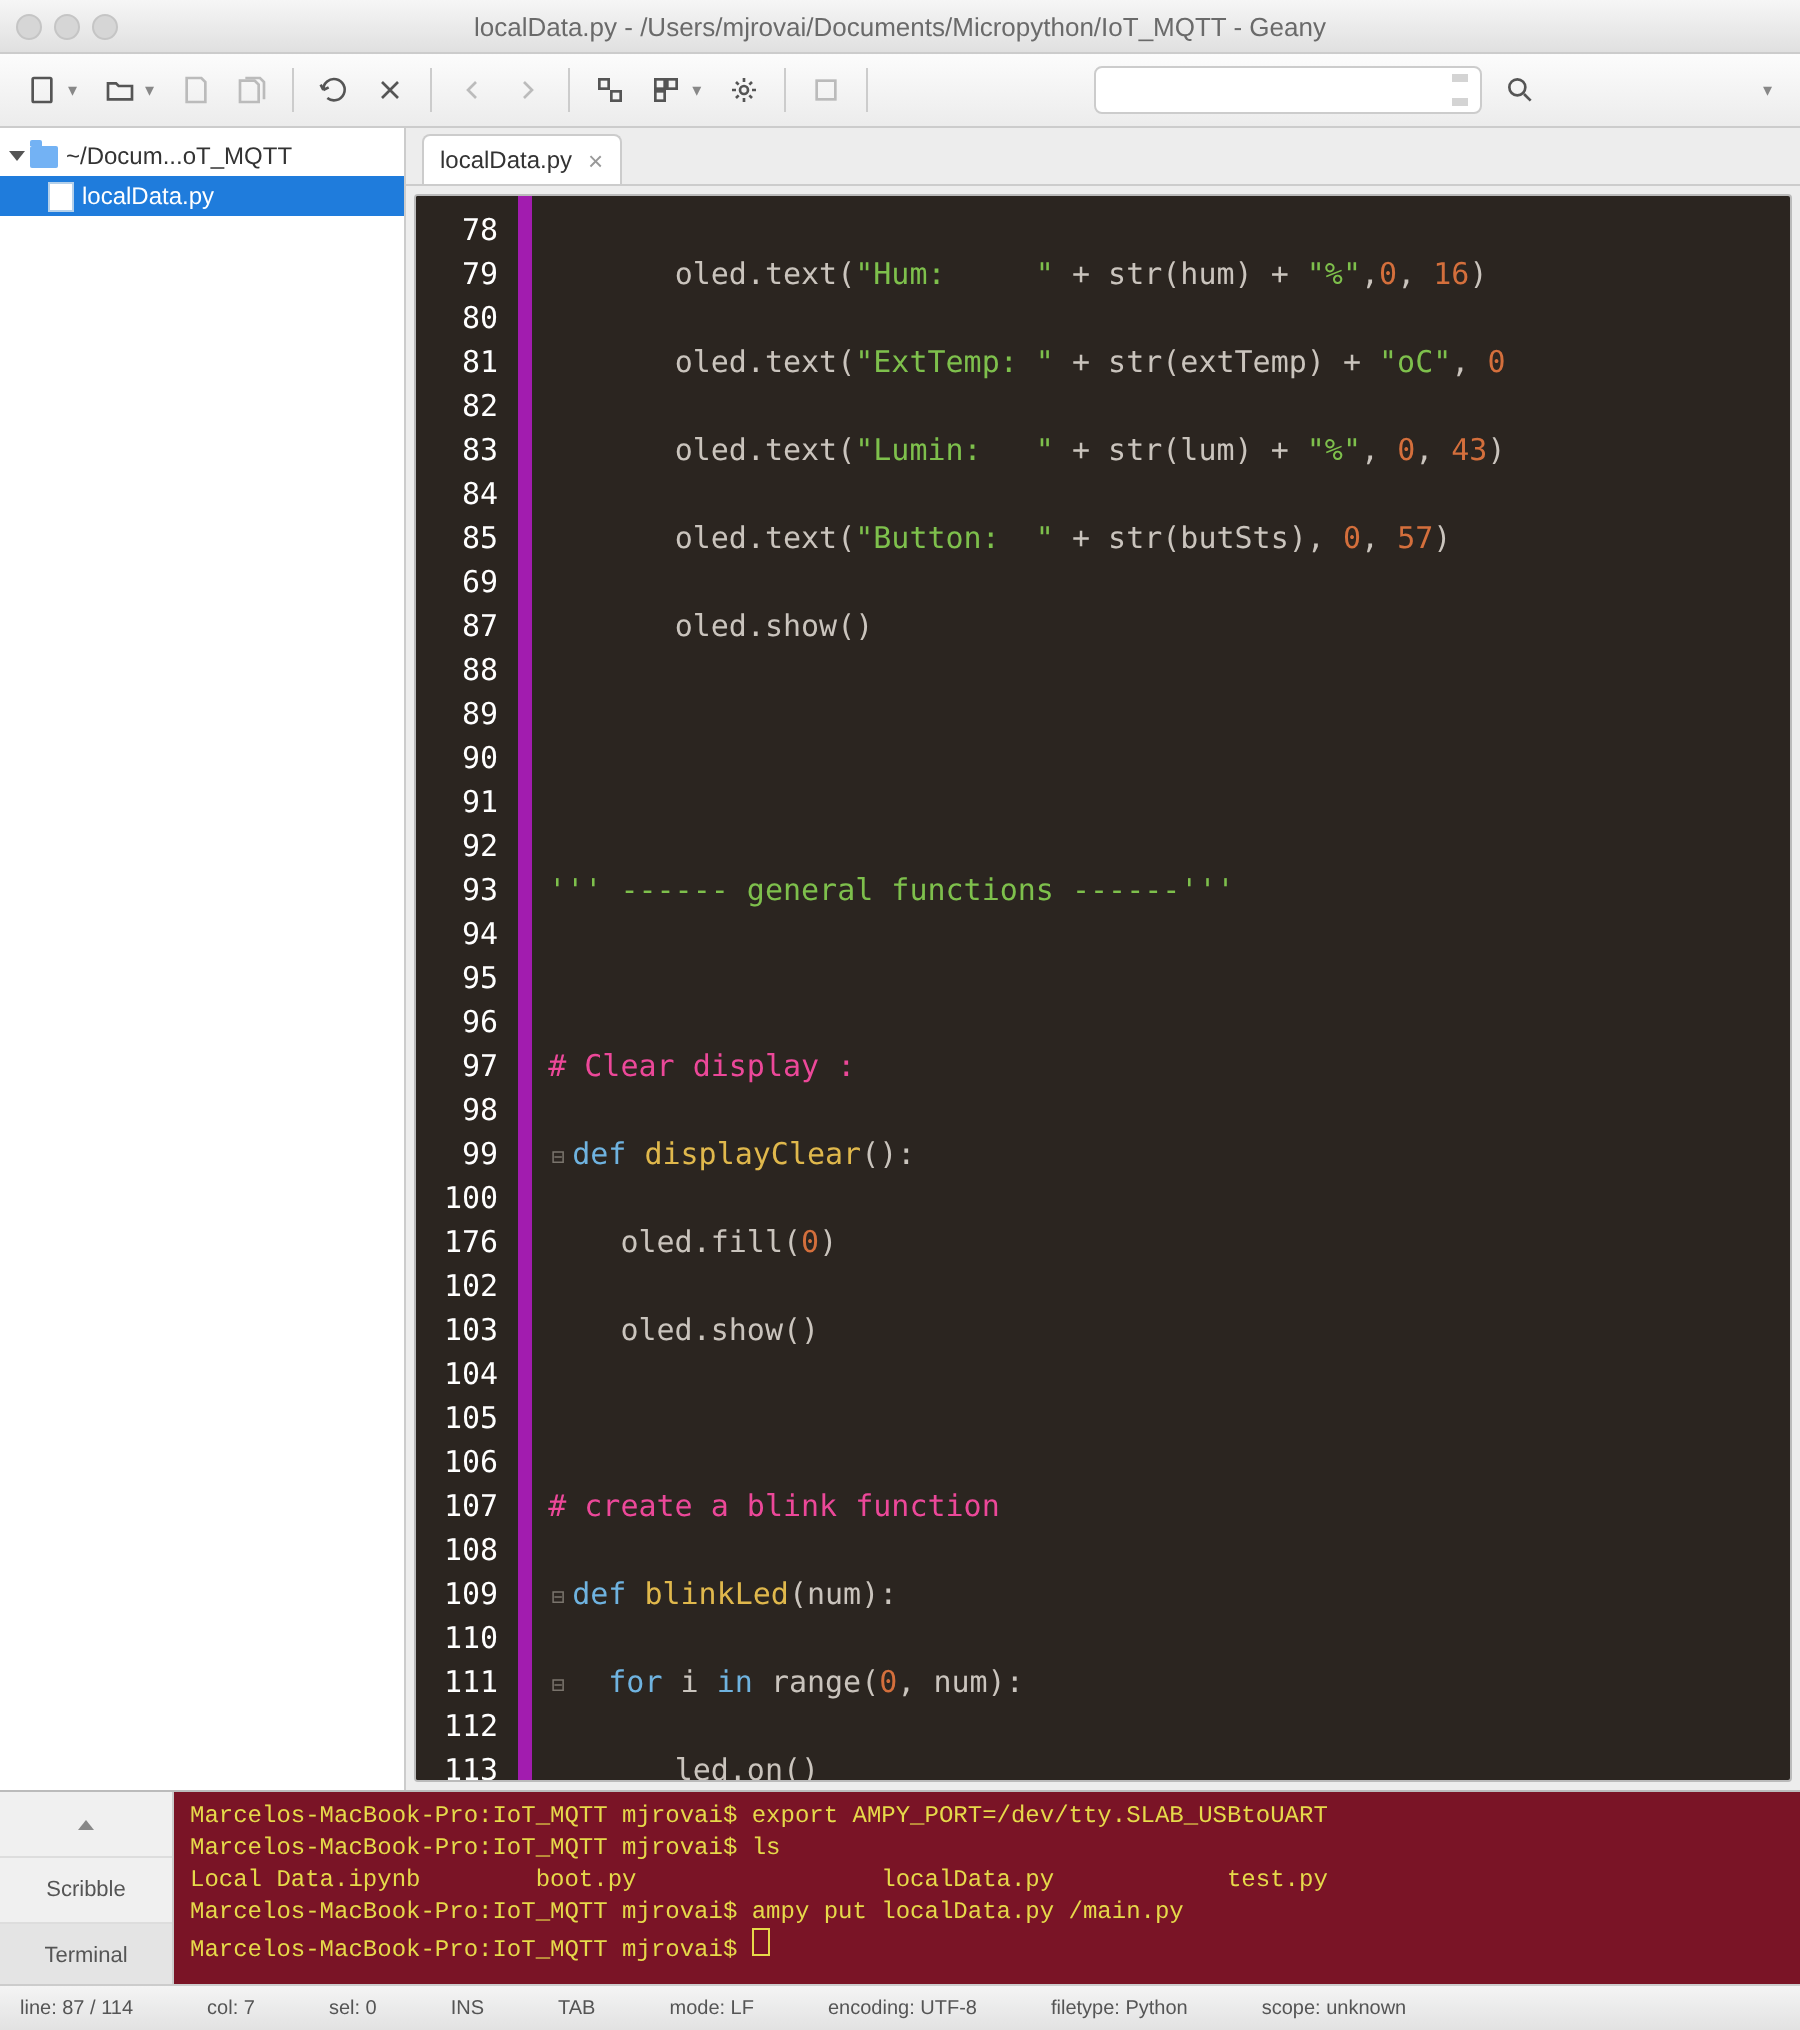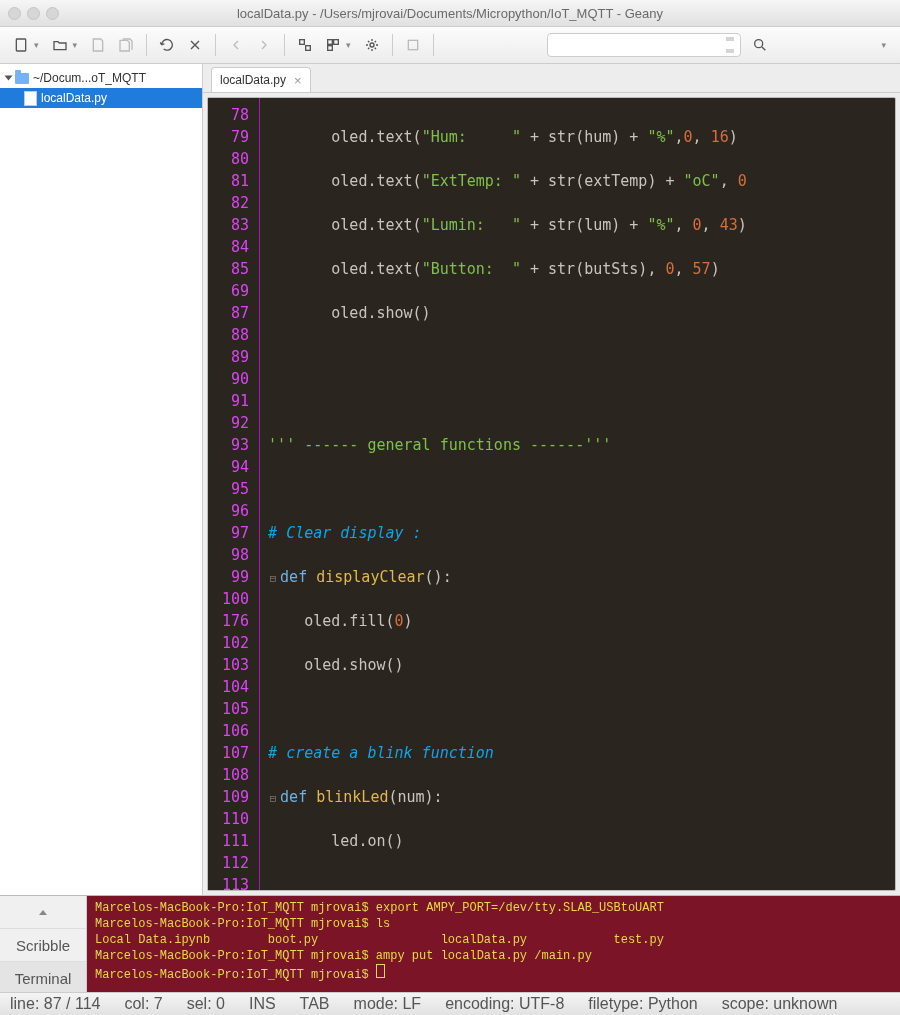--- a/index.html
+++ b/index.html
@@ -24,35 +24,35 @@
 .disclose{width:0;height:0;border-top:4px solid transparent;border-bottom:4px solid transparent;border-left:5px solid #555;transform:rotate(90deg)}
 .folder-icon{width:14px;height:11px;background:#73b2f4;border-radius:1px;position:relative}
 .folder-icon::before{content:"";position:absolute;top:-3px;left:0;width:6px;height:3px;background:#73b2f4;border-radius:1px 1px 0 0}
 .file-icon{width:11px;height:13px;background:#fff;border:1px solid #b4d0ea;margin-left:18px;position:relative}
 .tree-row.sel .file-icon{background:#fff}
 .editor-area{flex:1;display:flex;flex-direction:column;min-width:0}
 .tabbar{height:28px;background:#ededed;display:flex;align-items:flex-end;padding-left:8px;border-bottom:1px solid #ccc}
 .tab{height:24px;background:#fff;border:1px solid #ccc;border-bottom:none;border-radius:4px 4px 0 0;padding:0 8px;display:flex;align-items:center;gap:8px;font-size:12px}
 .tab .x{color:#999;font-size:13px}
 .code{flex:1;background:#2b2520;display:flex;overflow:hidden;font-family:Menlo,Consolas,monospace;font-size:15px;line-height:22px;border:1px solid #bbb;margin:4px;border-radius:2px}
-.gutter{background:#2b2520;color:#d946ef;text-align:right;padding:6px 10px 6px 14px;user-select:none;border-right:1px solid #a21caf}
+.gutter{background:#2b2520;color:#ffffff;text-align:right;padding:6px 10px 6px 14px;user-select:none;border-right:7px solid #a21caf}
 .gutter div{height:22px}
 .codetext{padding:6px 0 6px 8px;white-space:pre;color:#cac4bd;overflow:hidden}
 .codetext div{height:22px}
 .fold{display:inline-block;width:10px;color:#7a746c;font-size:11px;text-align:center;margin-right:2px}
-.k{color:#6fb3e0}.fn{color:#e0b84c}.s{color:#7ec04c}.n{color:#d46f3c}.c{color:#0ea5e9;font-style:italic}
+.k{color:#6fb3e0}.fn{color:#e0b84c}.s{color:#7ec04c}.n{color:#d46f3c}.c{color:#ec4899;}
 .p{color:#cac4bd}
 .bottom{height:96px;display:flex;border-top:1px solid #bbb}
 .btabs{width:86px;background:#f0f0f0;border-right:1px solid #ccc;display:flex;flex-direction:column}
-.btab{flex:0 0 32px;display:flex;align-items:center;justify-content:center;font-size:15px;color:#555;border-bottom:1px solid #ddd}
+.btab{flex:0 0 32px;display:flex;align-items:center;justify-content:center;font-size:11px;color:#555;border-bottom:1px solid #ddd}
 .btab.active{background:#e4e4e4}
 .arrow-up{width:0;height:0;border-left:4px solid transparent;border-right:4px solid transparent;border-bottom:5px solid #888}
 .term{flex:1;background:#7a1426;color:#e6d94a;font-family:Liberation Mono, monospace;font-size:12px;line-height:16px;padding:4px 8px;white-space:pre;overflow:hidden}
 .cursor{display:inline-block;width:7px;height:12px;border:1px solid #e6d94a}
-.status{height:22px;background:linear-gradient(#f4f4f4,#e2e2e2);border-top:1px solid #ccc;display:flex;align-items:center;font-size:16px;color:#555;padding:0 10px;gap:24px}
+.status{height:22px;background:linear-gradient(#f4f4f4,#e2e2e2);border-top:1px solid #ccc;display:flex;align-items:center;font-size:10px;color:#555;padding:0 10px;gap:37px}
 .status span{white-space:nowrap}
 </style>
 </head>
 <body>
 
 <div class="window">
 
   <div class="titlebar">
     <div class="traffic">
       <div class="dot"></div>
@@ -220,20 +220,21 @@
 <div></div>
 <div><span class="s">''' ------ general functions ------'''</span></div>
 <div></div>
 <div><span class="c"># Clear display :</span></div>
 <div><span class="fold">⊟</span><span class="k">def </span><span class="fn">displayClear</span><span class="p">():</span></div>
 <div>    <span class="p">oled.fill(</span><span class="n">0</span><span class="p">)</span></div>
 <div>    <span class="p">oled.show()</span></div>
 <div></div>
 <div><span class="c"># create a blink function</span></div>
 <div><span class="fold">⊟</span><span class="k">def </span><span class="fn">blinkLed</span><span class="p">(num):</span></div>
+<div><span class="fold">⊟</span>  <span class="k">for </span><span class="p">i </span><span class="k">in </span><span class="p">range(</span><span class="n">0</span><span class="p">, num):</span></div>
 <div>       <span class="p">led.on()</span></div>
 
 
 
 
 
 
 
 
 

